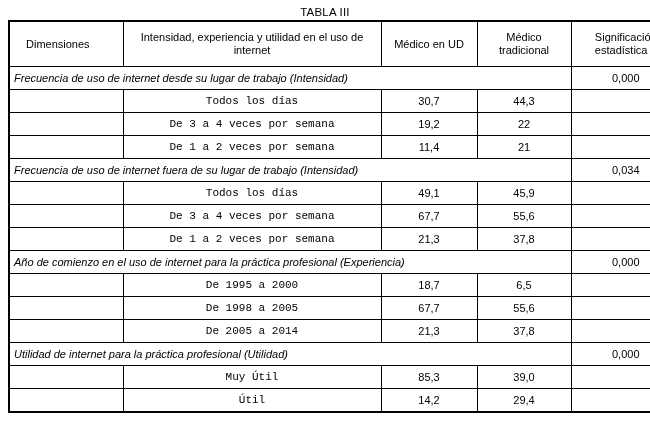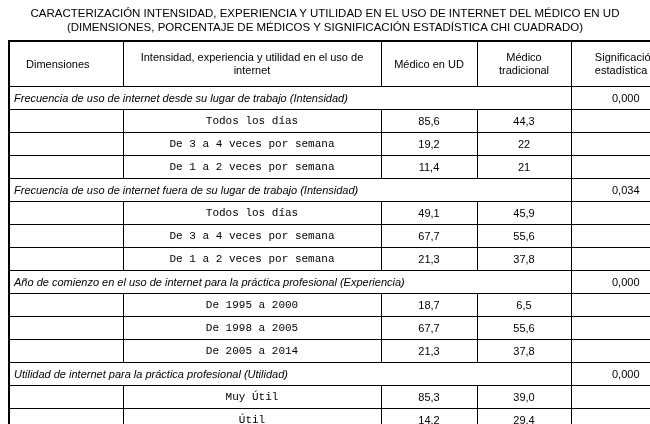--- a/index.html
+++ b/index.html
@@ -79,21 +79,21 @@
   td.num {
     text-align: center;
   }
   td.blank { }
 </style>
 </head>
 <body>
 
 <div class="page">
 
-  <div class="tbl-title">CARACTERIZACIÓN INTENSIDAD, EXPERIENCIA Y UTILIDAD EN EL USO DE INTERNET DEL MÉDICO EN UD (DIMENSIONES, PORCENTAJE DE MÉDICOS Y SIGNIFICACIÓN ESTADÍSTICA CHI CUADRADO)</div>
+  <div class="tbl-label">TABLA III</div>
 
   <table class="data">
     <colgroup>
       <col class="c1">
         <col class="c2">
         <col class="c3">
         <col class="c4">
         <col class="c5">
     </colgroup>
     <tbody>
@@ -105,21 +105,21 @@
         <td>Significación estadística p</td>
       </tr>
 
       <tr class="section">
         <td class="sec" colspan="4">Frecuencia de uso de internet desde su lugar de trabajo (Intensidad)</td>
         <td class="sig">0,000</td>
       </tr>
       <tr>
         <td class="blank"></td>
         <td class="sub">Todos los días</td>
-        <td class="num">85,6</td>
+        <td class="num">30,7</td>
         <td class="num">44,3</td>
         <td class="blank"></td>
       </tr>
       <tr>
         <td class="blank"></td>
         <td class="sub">De 3 a 4 veces por semana</td>
         <td class="num">19,2</td>
         <td class="num">22</td>
         <td class="blank"></td>
       </tr>

